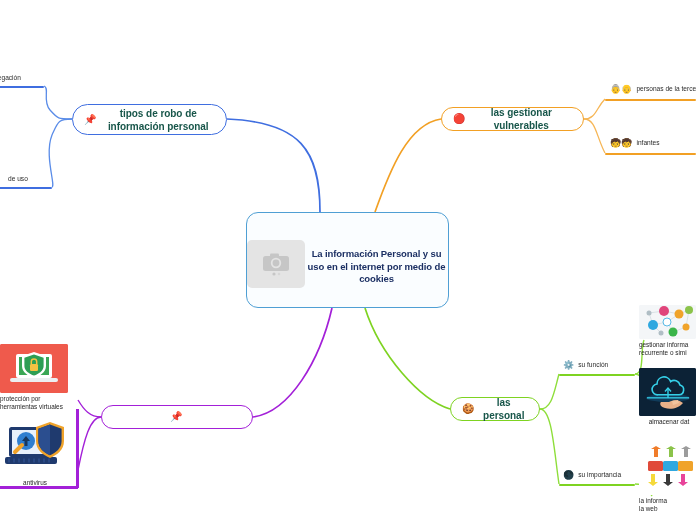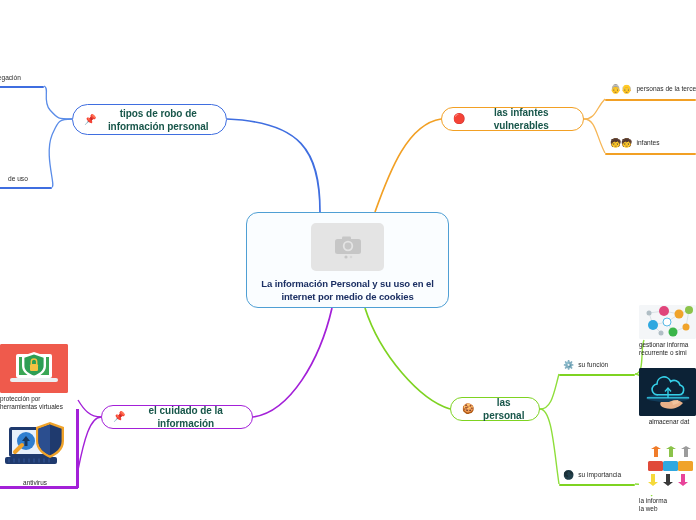--- a/index.html
+++ b/index.html
@@ -25,23 +25,22 @@
   
   .central {
     position: absolute;
     left: 246px; top: 212px;
     width: 203px; height: 96px;
     box-sizing: border-box;
     border: 1.6px solid #4f9fd4;
     border-radius: 12px;
     background: #fafdff;
     display: flex;
-    flex-direction: column;
     align-items: center;
-    justify-content: center;
+    justify-content: flex-start;
     padding-top: 7px;
   }
   .central-thumb {
     width: 73px; height: 48px;
     background: #e4e4e4;
     border-radius: 5px;
     display: flex;
     align-items: center;
     justify-content: center;
   }
@@ -252,26 +251,25 @@
     <div class="central-title">La información Personal y su uso en el internet por medio de cookies</div>
   </div>
 
   <div class="pill" id="node-tipos">
     <span class="pill-icon">📌</span>
     <span class="pill-text">tipos de robo de información personal</span>
   </div>
 
   <div class="pill" id="node-personas">
     <span class="pill-icon">🔴</span>
-    <span class="pill-text">las infantes vulnerables</span>
+    <span class="pill-text">las gestionar vulnerables</span>
   </div>
 
   <div class="pill" id="node-cuidado">
     <span class="pill-icon">📌</span>
-    <span class="pill-text">el cuidado de la información</span>
   </div>
 
   <div class="pill" id="node-cookies">
     <span class="pill-icon">🍪</span>
     <span class="pill-text">las personal</span>
   </div>
 
   <div class="leaf" id="leaf-navegacion">
     <span class="leaf-text">de navegación</span>
   </div>

